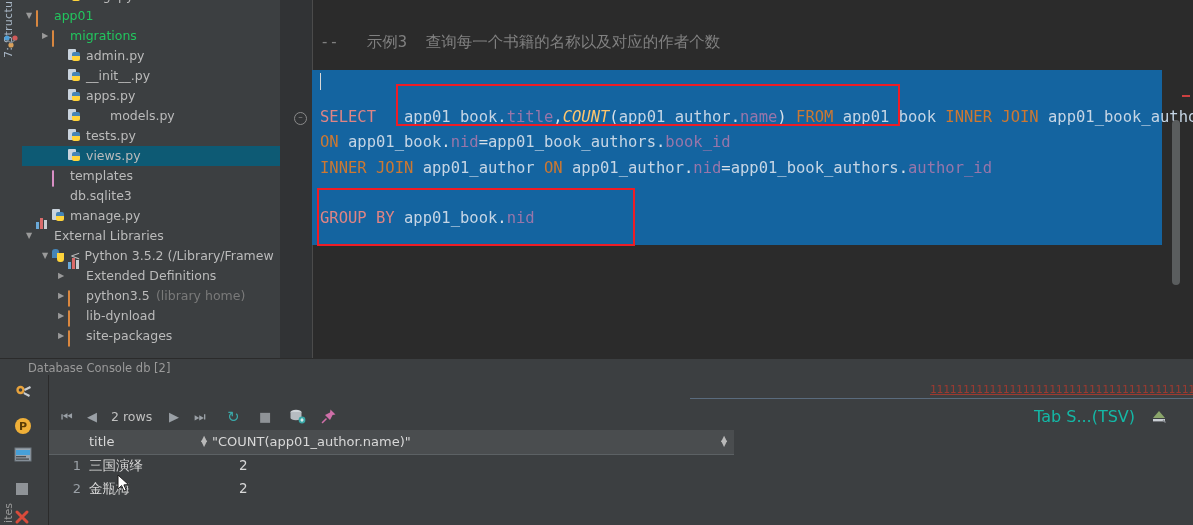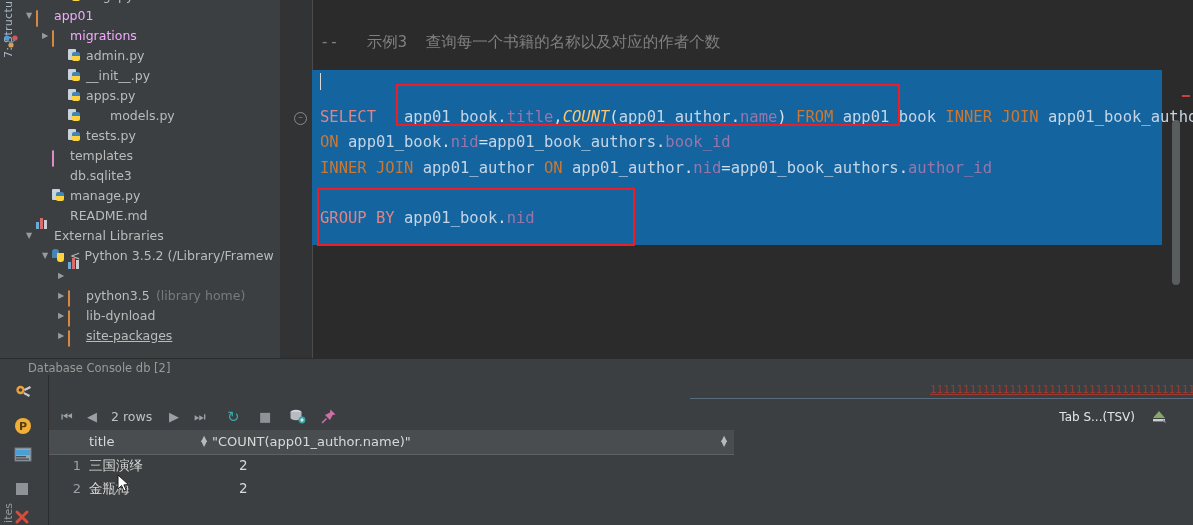--- a/index.html
+++ b/index.html
@@ -23,21 +23,21 @@
   .tree{position:absolute;left:22px;top:0;width:258px;height:358px;
         background:#3c3f41;overflow:hidden;}
   .row{position:relative;height:20px;line-height:20px;white-space:nowrap;
        font-size:12.5px;color:#bbbbbb;padding-left:0;}
   .row.sel{background:#0d5a74;}
   .row .arrow{position:absolute;width:10px;height:20px;line-height:20px;text-align:center;
               font-size:8px;color:#9a9a9a;}
   .row .ico{position:absolute;width:14px;height:14px;top:3px;}
   .row .lbl{position:absolute;white-space:nowrap;}
   .row .dim{color:#7a7a7a;}
-  .row .orange{color:#f0abfc;}
+  .row .orange{color:#22c55e;}
 
   
   .fold{width:13px;height:11px;border:1.4px solid #d9873f;border-radius:1.5px;
         background:#5f6a72;box-sizing:border-box;margin-top:2px;}
   .fold.pink{border-color:#d98fc5;background:#5d5664;}
   .fold.plain{border-color:#d9873f;background:transparent;}
   
   .pyico{width:13px;height:13px;position:relative;margin-top:1px;}
   .pyico .a{position:absolute;left:0;top:0;width:8px;height:11px;background:#c9d3dd;border-radius:1px;}
   .pyico .b{position:absolute;left:4px;top:3px;width:8px;height:9px;}
@@ -168,65 +168,66 @@
         <span class="lbl" style="left: 64px;">apps.py</span>
       </div>
       <div class="row" style="top: 0px;">
         <span class="ico" style="left: 46px;"><span class="pyico"><span class="a"></span><span class="b"></span></span></span>
         <span class="lbl" style="left: 64px; margin-left: 24px;">models.py</span>
       </div>
       <div class="row" style="top: 0px;">
         <span class="ico" style="left: 46px;"><span class="pyico"><span class="a"></span><span class="b"></span></span></span>
         <span class="lbl" style="left: 64px;">tests.py</span>
       </div>
+      <div class="row sel" style="top: 0px;">
+        <span class="ico" style="left: 46px;"><span class="pyico"><span class="a"></span><span class="b"></span></span></span>
+        <span class="lbl" style="left: 64px;">views.py</span>
+      </div>
       <div class="row" style="top: 0px;">
         <span class="ico" style="left: 30px;"><span class="fold pink"></span></span>
         <span class="lbl" style="left: 48px;">templates</span>
       </div>
       <div class="row" style="top: 0px;">
         <span class="ico" style="left: 30px;"><span class="dbico"></span></span>
         <span class="lbl" style="left: 48px;">db.sqlite3</span>
       </div>
       <div class="row" style="top: 0px;">
         <span class="ico" style="left: 30px;"><span class="pyico"><span class="a"></span><span class="b"></span></span></span>
         <span class="lbl" style="left: 48px;">manage.py</span>
-      </div>
-      <div class="row" style="top: 0px;">
-        <span class="ico" style="left: 30px;"><span class="docico"></span></span>
-        <span class="lbl" style="left: 48px;">README.md</span>
       </div>
       <div class="row" style="top: 0px;">
         <span class="arrow" style="left: 2px;">▼</span>
         <span class="ico" style="left: 14px;"><span class="libico"><i></i><i></i><i></i></span></span>
         <span class="lbl" style="left: 32px;">External Libraries</span>
       </div>
       <div class="row" style="top: 0px;">
         <span class="arrow" style="left: 18px;">▼</span>
         <span class="ico" style="left: 30px;"><span class="pyround"></span></span>
         <span class="lbl" style="left: 48px;">&lt; Python 3.5.2 (/Library/Framew</span>
       </div>
       <div class="row" style="top: 0px;">
         <span class="arrow" style="left: 34px;">▶</span>
         <span class="ico" style="left: 46px;"><span class="libico"><i></i><i></i><i></i></span></span>
+        <span class="lbl" style="left: 64px;">Extended Definitions</span>
       </div>
       <div class="row" style="top: 0px;">
         <span class="arrow" style="left: 34px;">▶</span>
         <span class="ico" style="left: 46px;"><span class="fold plain"></span></span>
         <span class="lbl" style="left: 64px;">python3.5</span>
         <span class="lbl dim" style="left: 133.9px; text-align: right;">(library home)</span>
       </div>
       <div class="row" style="top: 0px;">
         <span class="arrow" style="left: 34px;">▶</span>
         <span class="ico" style="left: 46px;"><span class="fold plain"></span></span>
         <span class="lbl" style="left: 64px;">lib-dynload</span>
       </div>
       <div class="row" style="top: 0px;">
         <span class="arrow" style="left: 34px;">▶</span>
         <span class="ico" style="left: 46px;"><span class="fold plain"></span></span>
-        <span class="lbl" style="left: 64px; text-decoration: underline;">site-packages</span>
+        <span class="lbl" style="left: 64px;">site-packages</span>
       </div>
     </div>
 
   <div class="editor">
     <div class="gutter"></div>
     <div class="selblock"></div>
     <div class="codearea" id="codearea">
         <div class="cline" style="position: absolute; left: 4px; top: 30px;"><span class="cmt">--   </span><span class="cmt">示例3  查询每一个书籍的名称以及对应的作者个数</span></div>
         <div class="cline" style="position: absolute; left: 4px; top: 70px;"><span class="caret"></span></div>
         <div class="cline" style="position: absolute; left: 4px; top: 105px;"><span class="kpink">SELECT</span><span class="id">   </span><span class="id">app01_book</span><span class="op">.</span><span class="attr">title</span><span class="op">,</span><span class="fn">COUNT</span><span class="op">(</span><span class="id">app01_author</span><span class="op">.</span><span class="attr">name</span><span class="op">)</span><span class="id"> </span><span class="k">FROM</span><span class="id"> app01_book </span><span class="k">INNER JOIN</span><span class="id"> app01_book_authors</span></div>
@@ -305,21 +306,21 @@
         <circle cx="13" cy="12" r="3.4" fill="#3aa7a7"></circle>
         <path d="M13 10.2 v3.6 M11.4 12 h3.2" stroke="#fff" stroke-width="1.1"></path>
       </svg>
     </div>
     <div class="rtool" style="left:272px;">
       <svg width="16" height="16" viewBox="0 0 16 16">
         <path d="M9.5 1.5 L14.5 6.5 L11.6 7 L9 12 L4 7 L9 4.4 Z" fill="#cf6fa8"></path>
         <path d="M5 11 L1.5 14.5" stroke="#cf6fa8" stroke-width="1.6" stroke-linecap="round"></path>
       </svg>
     </div>
-    <div class="rtool" style="right:58px;color:#e5e5e5;font-size:12px;">Tab S...(TSV)</div>
+    <div class="rtool" style="right:58px;color:#14b8a6;font-size:16px;">Tab S...(TSV)</div>
     <div class="rtool" style="right:26px;">
       <svg width="16" height="16" viewBox="0 0 16 16">
         <path d="M2 10 L8 3 L14 10 Z" fill="#8aa56a"></path>
         <rect x="2" y="11" width="12" height="2.4" fill="#c9ced3"></rect>
         <path d="M12 12 l2.5 2.5" stroke="#8a8f94" stroke-width="1.2"></path>
       </svg>
     </div>
   </div>
 
   <div class="grid">

